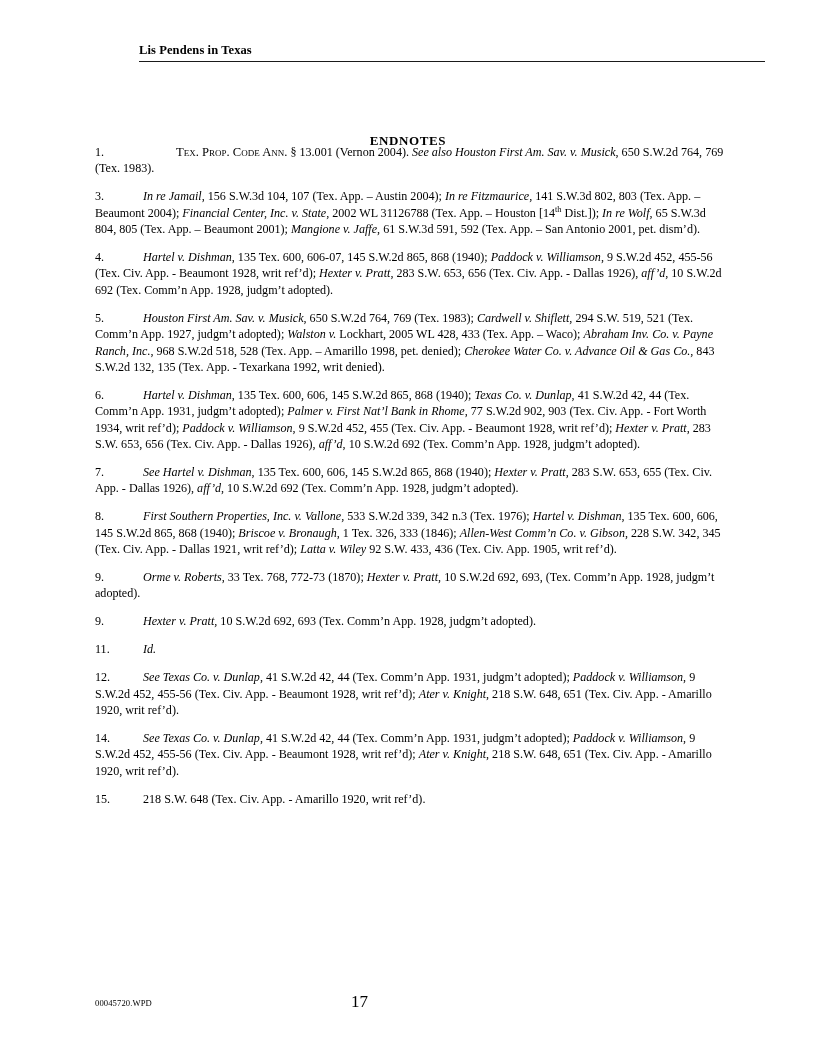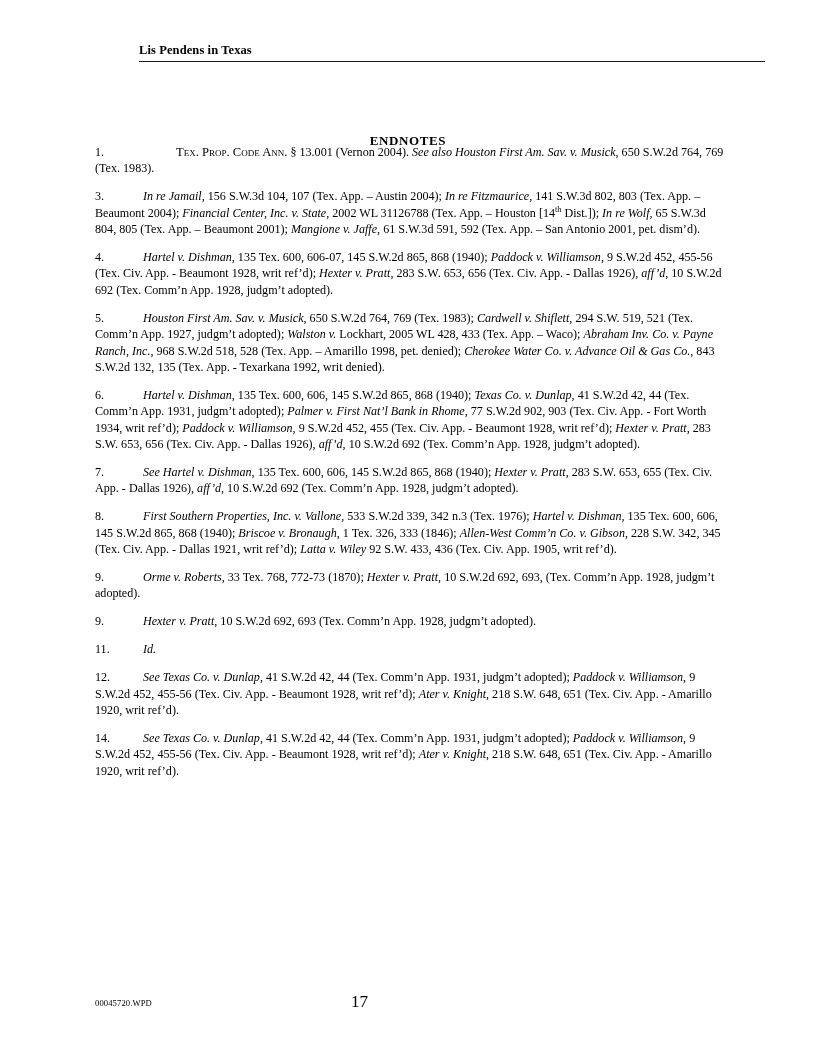--- a/index.html
+++ b/index.html
@@ -134,20 +134,21 @@
       <div class="note"><span class="num">4.</span><span class="body"><i>Hartel v. Dishman</i><span>, 135 Tex. 600, 606-07, 145 S.W.2d 865, 868 (1940); </span><i>Paddock v. Williamson</i><span>, 9 S.W.2d 452, 455-56 (Tex. Civ. App. - Beaumont 1928, writ ref’d); </span><i>Hexter v. Pratt</i><span>, 283 S.W. 653, 656 (Tex. Civ. App. -  Dallas 1926), </span><i>aff’d</i><span>, 10 S.W.2d 692 (Tex. Comm’n App. 1928, judgm’t adopted).</span></span></div>
       <div class="note"><span class="num">5.</span><span class="body"><i>Houston First  Am. Sav. v. Musick</i><span>, 650 S.W.2d 764, 769 (Tex. 1983); </span><i>Cardwell v. Shiflett</i><span>, 294 S.W. 519, 521 (Tex. Comm’n App. 1927, judgm’t adopted); </span><i>Walston v.</i><span> Lockhart, 2005 WL 428, 433 (Tex. App. – Waco); </span><i>Abraham Inv. Co. v. Payne Ranch, Inc.</i><span>, 968 S.W.2d 518, 528 (Tex. App. – Amarillo 1998, pet. denied); </span><i>Cherokee Water Co. v. Advance Oil &amp; Gas Co.</i><span>, 843 S.W.2d 132, 135 (Tex. App. - Texarkana 1992, writ denied).</span></span></div>
       <div class="note"><span class="num">6.</span><span class="body"><i>Hartel v. Dishman</i><span>, 135 Tex. 600, 606, 145 S.W.2d 865, 868 (1940); </span><i>Texas Co. v. Dunlap</i><span>, 41 S.W.2d 42, 44 (Tex. Comm’n App. 1931, judgm’t adopted); </span><i>Palmer v. First Nat’l Bank in Rhome</i><span>, 77 S.W.2d 902, 903 (Tex. Civ. App. - Fort Worth 1934, writ ref’d); </span><i>Paddock v. Williamson</i><span>, 9 S.W.2d 452, 455 (Tex. Civ. App. - Beaumont 1928, writ ref’d); </span><i>Hexter v. Pratt</i><span>, 283 S.W. 653, 656 (Tex. Civ. App. - Dallas 1926), </span><i>aff’d</i><span>, 10 S.W.2d 692 (Tex. Comm’n App. 1928, judgm’t adopted).</span></span></div>
       <div class="note"><span class="num">7.</span><span class="body"><i>See Hartel v. Dishman</i><span>, 135 Tex. 600, 606, 145 S.W.2d 865, 868 (1940); </span><i>Hexter v. Pratt</i><span>, 283 S.W. 653, 655 (Tex. Civ. App. - Dallas 1926), </span><i>aff’d</i><span>, 10 S.W.2d 692 (Tex. Comm’n App. 1928, judgm’t adopted).</span></span></div>
       <div class="note"><span class="num">8.</span><span class="body"><i>First Southern Properties, Inc. v. Vallone</i><span>, 533 S.W.2d 339, 342 n.3 (Tex. 1976); </span><i>Hartel v. Dishman</i><span>, 135 Tex. 600, 606, 145 S.W.2d 865, 868 (1940); </span><i>Briscoe v. Bronaugh</i><span>, 1 Tex. 326, 333 (1846); </span><i>Allen-West Comm’n Co. v. Gibson</i><span>, 228 S.W. 342, 345 (Tex. Civ. App. - Dallas 1921, writ ref’d); </span><i>Latta v. Wiley</i><span> 92 S.W. 433, 436 (Tex. Civ. App. 1905, writ ref’d).</span></span></div>
       <div class="note"><span class="num">9.</span><span class="body"><i>Orme v. Roberts</i><span>, 33 Tex. 768, 772-73 (1870); </span><i>Hexter v. Pratt</i><span>, 10 S.W.2d 692, 693, (Tex. Comm’n App. 1928, judgm’t adopted).</span></span></div>
       <div class="note"><span class="num">9.</span><span class="body"><i>Hexter v. Pratt</i><span>, 10 S.W.2d 692, 693 (Tex. Comm’n App. 1928, judgm’t adopted).</span></span></div>
       <div class="note"><span class="num">11.</span><span class="body"><i>Id.</i></span></div>
       <div class="note"><span class="num">12.</span><span class="body"><i>See Texas Co. v. Dunlap</i><span>, 41 S.W.2d 42, 44 (Tex. Comm’n App. 1931, judgm’t adopted); </span><i>Paddock v. Williamson</i><span>, 9 S.W.2d 452, 455-56 (Tex. Civ. App. - Beaumont 1928, writ ref’d); </span><i>Ater v. Knight</i><span>, 218 S.W. 648, 651 (Tex. Civ. App. - Amarillo 1920, writ ref’d).</span></span></div>
       <div class="note"><span class="num">14.</span><span class="body"><i>See Texas Co. v. Dunlap</i><span>, 41 S.W.2d 42, 44 (Tex. Comm’n App. 1931, judgm’t adopted); </span><i>Paddock v. Williamson</i><span>, 9 S.W.2d 452, 455-56 (Tex. Civ. App. - Beaumont 1928, writ ref’d); </span><i>Ater v. Knight</i><span>, 218 S.W. 648, 651 (Tex. Civ. App. - Amarillo 1920, writ ref’d).</span></span></div>
+      <div class="note"><span class="num">15.</span><span class="body"><span>218 S.W. 648 (Tex. Civ. App. - Amarillo 1920, writ ref’d).</span></span></div>
     </div>
 
   <div class="footer">
     <div class="doc-id">00045720.WPD</div>
     <div class="page-number">17</div>
   </div>
 
 </div>
 
 </body></html>

